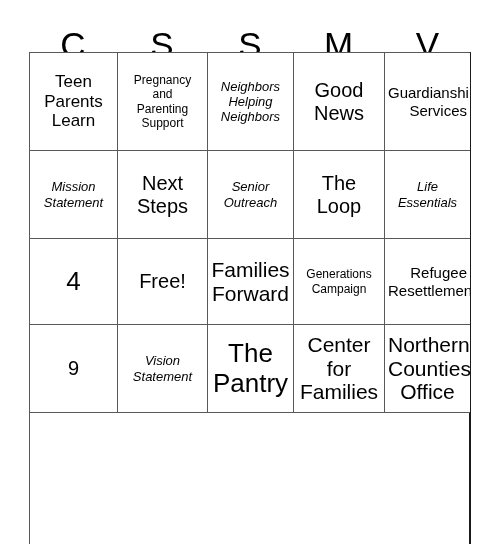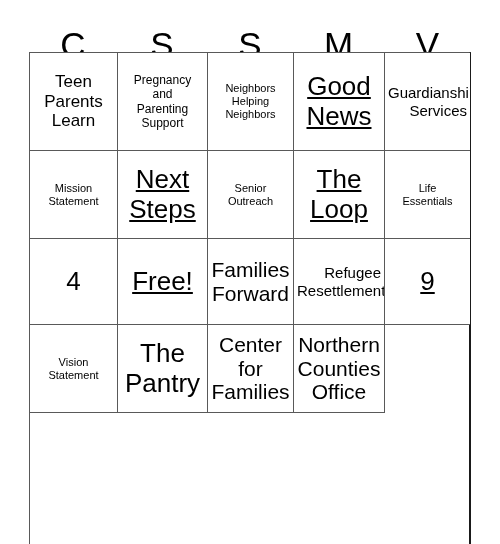--- a/index.html
+++ b/index.html
@@ -88,25 +88,25 @@
     width: 100%;
     line-height: 1.14;
     color: #000000;
     white-space: pre-line;
     word-break: normal;
   }
 
   
   .sz-xs   { font-size: 15px; line-height: 1.2; text-align: right; }
   .sz-sm   { font-size: 12px; line-height: 1.18; }
-  .sz-md   { font-size: 11px; line-height: 1.17; }
+  .sz-md   { font-size: 13px; line-height: 1.17; font-style: italic; }
   .sz-lg   { font-size: 17px; line-height: 1.16; }
   .sz-xl   { font-size: 21px; line-height: 1.14; }
   .sz-xxl  { font-size: 26px; line-height: 1.13; }
-  .sz-huge { font-size: 26px; line-height: 1.12; text-decoration: underline; }
+  .sz-huge { font-size: 20px; line-height: 1.12; }
 </style>
 </head>
 <body>
 
 <div id="bingo-card">
 
   <div id="bingo-header">
     <div class="header-letter hl-0">C</div>
     <div class="header-letter hl-1">S</div>
     <div class="header-letter hl-2">S</div>
@@ -167,20 +167,24 @@
       </div>
     <div class="bingo-cell">
         <span class="cell-text sz-huge">Free!</span>
       </div>
     <div class="bingo-cell">
         <span class="cell-text sz-xl">Families
 Forward</span>
       </div>
 
     <div class="bingo-cell">
+        <span class="cell-text sz-sm">Generations
+Campaign</span>
+      </div>
+    <div class="bingo-cell">
         <span class="cell-text sz-xs">Refugee
 Resettlement</span>
       </div>
     <div class="bingo-cell">
         <span class="cell-text sz-huge">9</span>
       </div>
     <div class="bingo-cell">
         <span class="cell-text sz-md">Vision
 Statement</span>
       </div>

